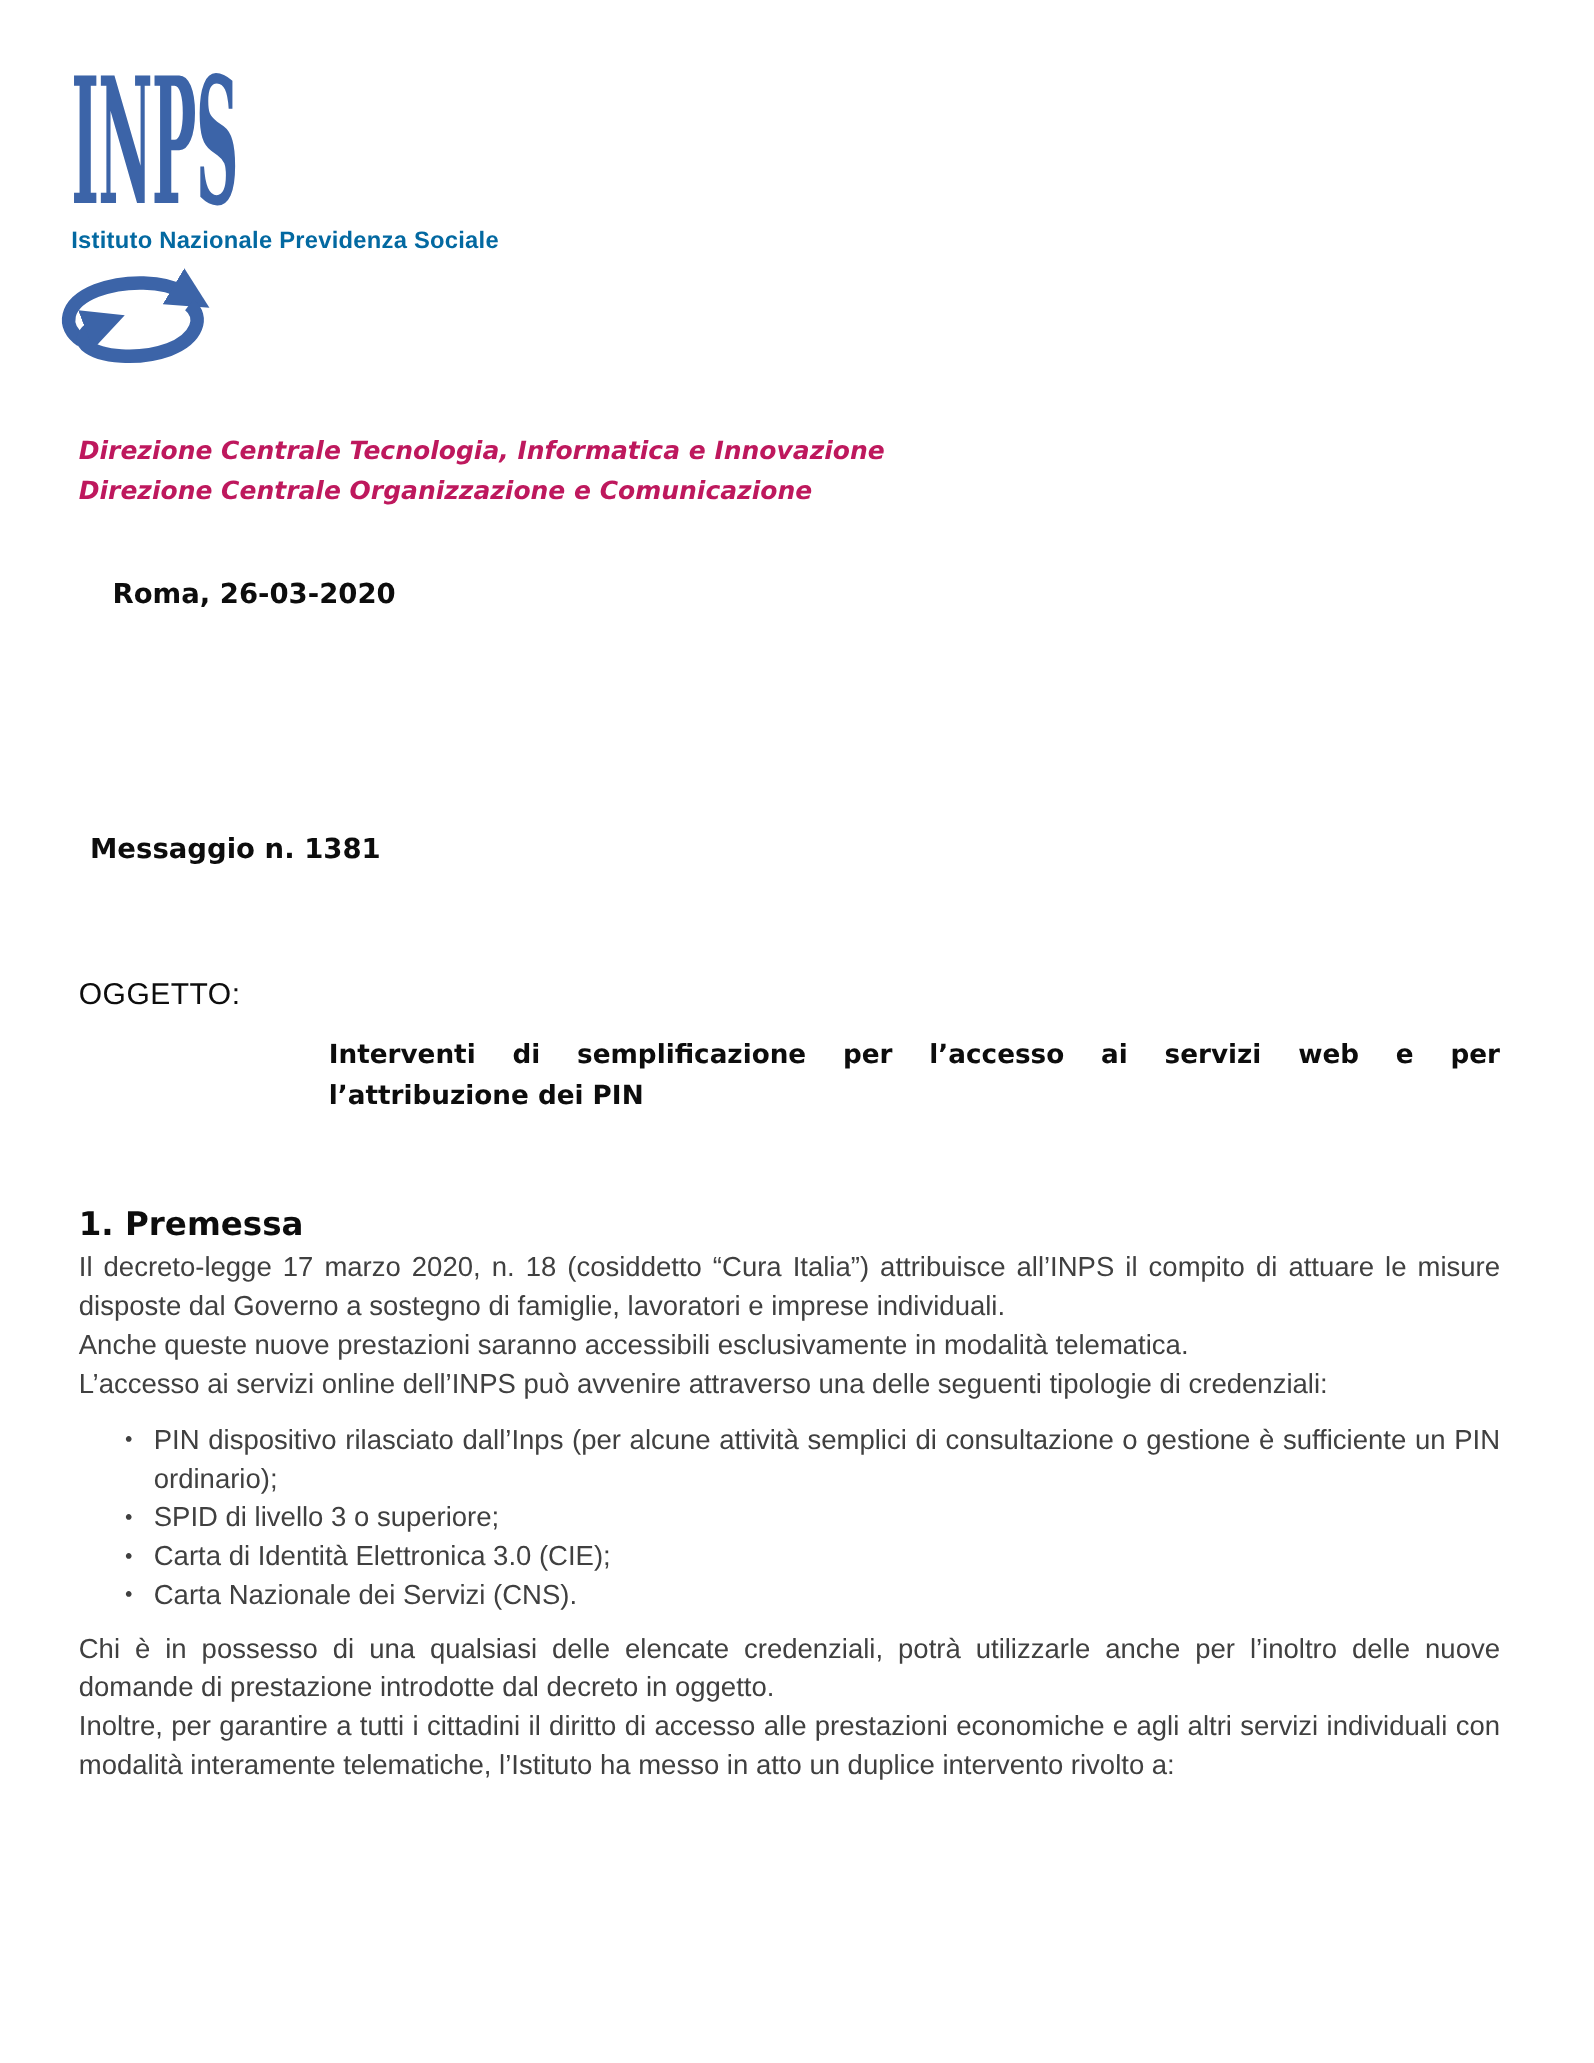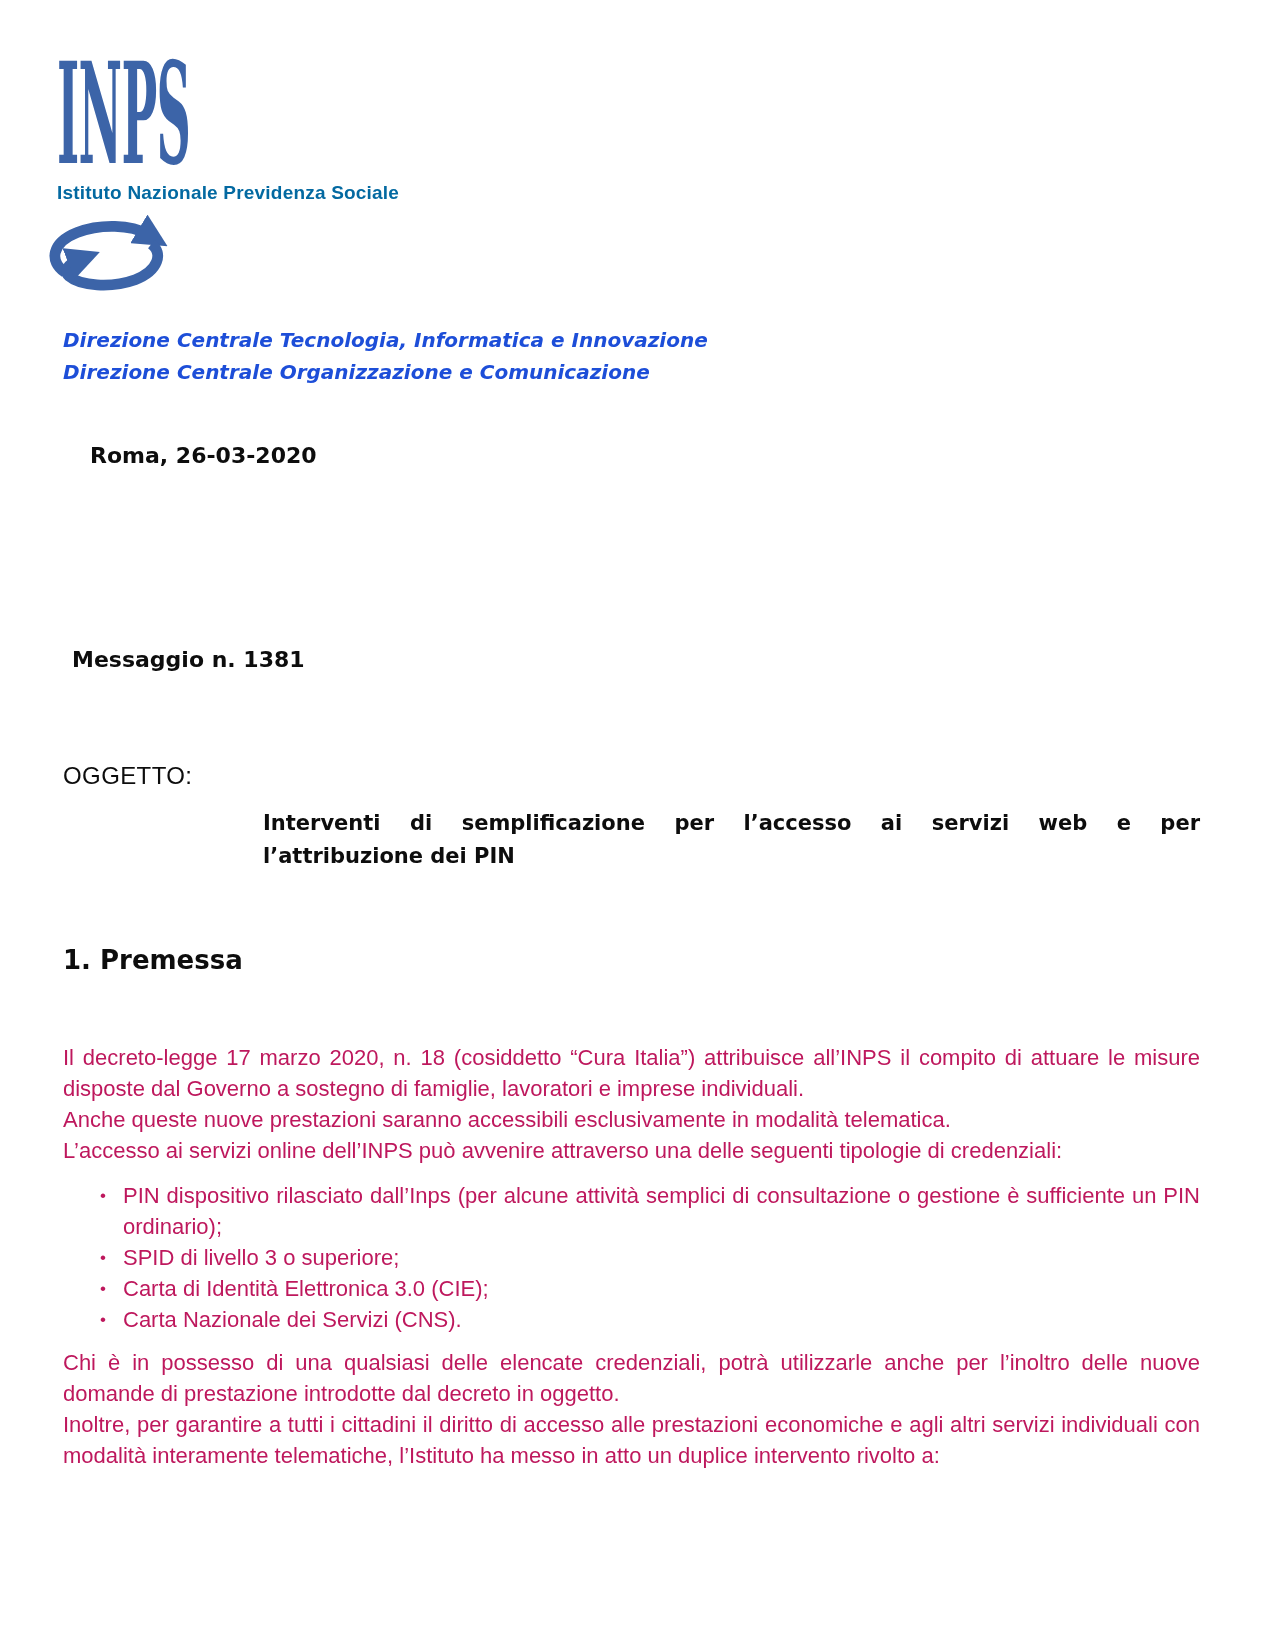--- a/index.html
+++ b/index.html
@@ -31,25 +31,25 @@
     white-space: nowrap;
   }
   .inps-subtitle {
     position: absolute; left: -6px; top: 122px;
     font-size: 19px; letter-spacing: 0.2px; color: #0369a1; font-weight: bold;
   }
   .swirl { position: absolute; left: -25px; top: 150px; }
 
   
   .direzione {
-    margin-top: 34px;
+    margin-top: 54px;
     font-family: "DejaVu Sans", sans-serif;
     font-weight: 700; font-style: italic;
     font-size: 20px; line-height: 32px;
-    color: #1d4ed8;
+    color: #be185d;
   }
   .place-date {
     margin: 54px 0 0 27px;
     font-family: "DejaVu Sans", sans-serif;
     font-weight: 700; font-size: 22px; line-height: 28px;
   }
   .message-number {
     margin: 176px 0 0 9px;
     font-family: "DejaVu Sans", sans-serif;
     font-weight: 700; font-size: 22px; line-height: 28px;
@@ -66,21 +66,21 @@
   .subject-line:not(:last-child) { text-align: justify; text-align-last: justify; }
 
   
   .section-heading {
     margin: 69px 0 0 0;
     font-family: "DejaVu Sans", sans-serif;
     font-weight: 700; font-size: 26px; line-height: 36px;
   }
 
   
-  .body-copy { margin-top: 64px; font-size: 22px; line-height: 31px; color: #be185d; }
+  .body-copy { font-size: 22px; line-height: 31px; color: #404040; }
   .para { margin: 0; text-align: justify; }
   .cred-list { list-style: none; margin: 14px 0 12px 0; padding: 0 0 0 37px; }
   .cred-item { display: flex; }
   .cred-dot { flex: none; width: 23px; font-size: 17px; line-height: 31px; }
   .cred-text { flex: 1; text-align: justify; }
 </style>
 </head>
 <body>
 
 <div class="page">

